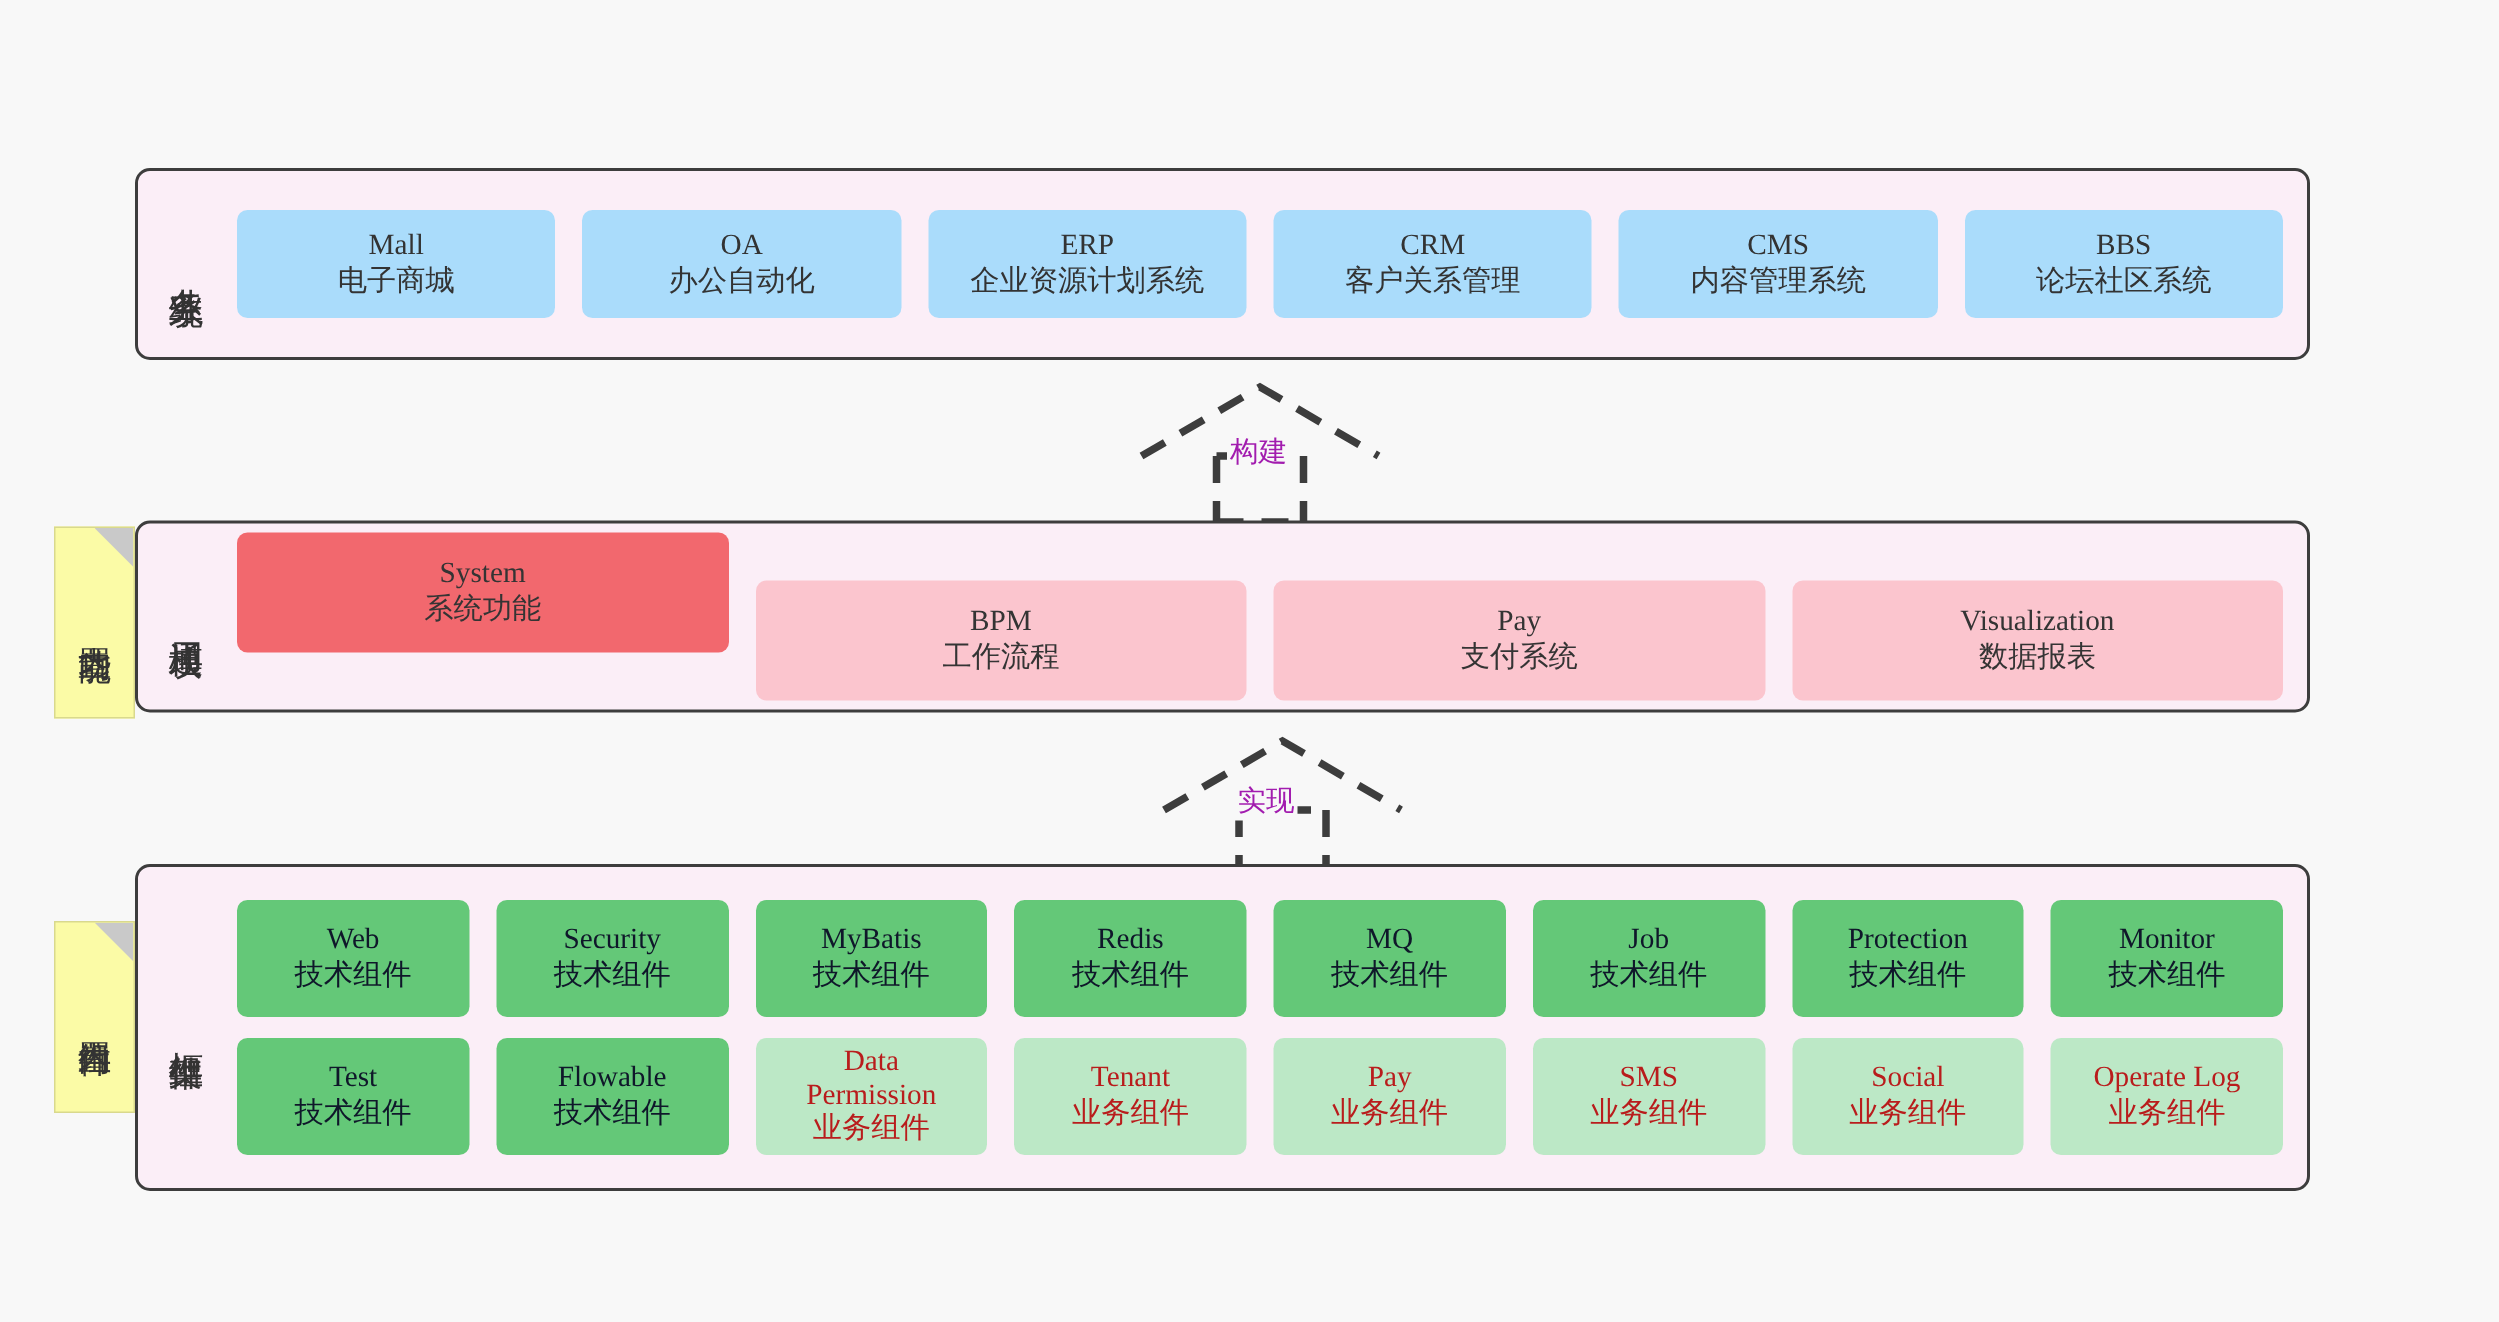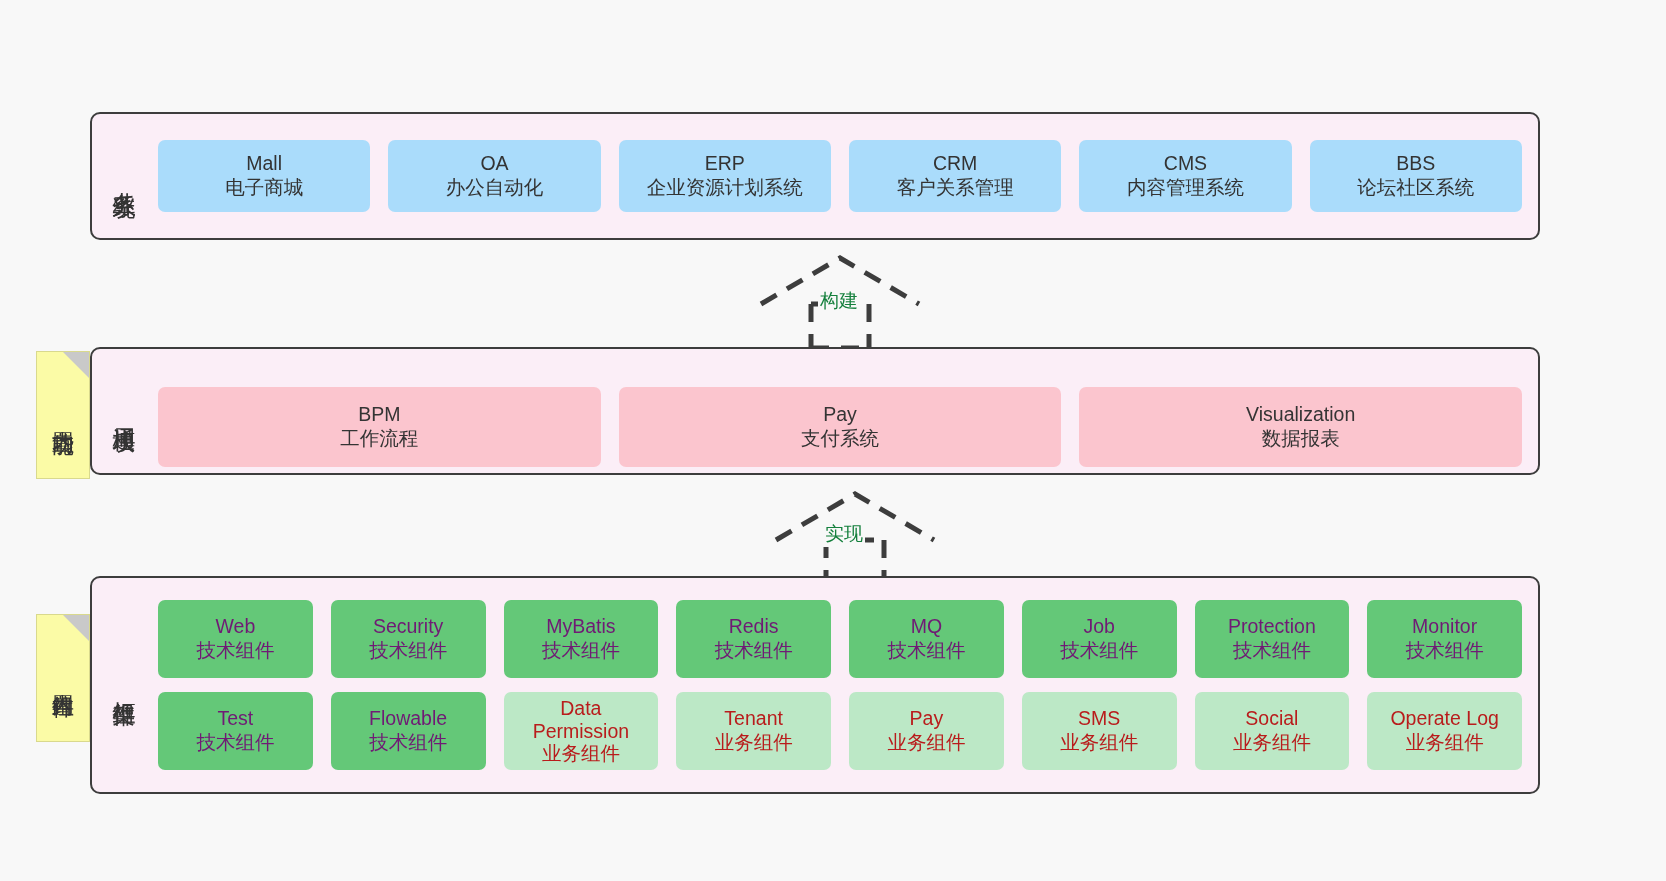--- a/index.html
+++ b/index.html
@@ -73,39 +73,40 @@
     display: flex;
     flex-direction: column;
     align-items: center;
     justify-content: center;
     text-align: center;
     font-size: 19.5px;
     line-height: 1.22;
     color: #2f3b38;
     box-sizing: border-box;
     padding: 15px 2px;
+    font-family: Liberation Serif, serif;
   }
   .card .en { white-space: nowrap; }
   .card .cn { white-space: nowrap; }
 
   
   #layer-business { left: 90px; top: 112px; width: 1450px; height: 128px; }
   #layer-business .cards { padding-left: 14px; }
   #layer-business .card { height: 72px; background: #aadcfb; color: #333; }
 
   
   #layer-module { left: 90px; top: 347px; width: 1450px; height: 128px; }
   #layer-module .card { height: 80px; }
   .card.strong-red { background: #f2686e; color: #343434; }
   .card.soft-red   { background: #fbc5ce; color: #343434; margin-top: 32px; }
 
   
   #layer-framework { left: 90px; top: 576px; width: 1450px; height: 218px; }
   #layer-framework .card { height: 78px; }
-  .card.strong-green { background: #64c878; color: #701a75; }
+  .card.strong-green { background: #64c878; color: #0f172a; }
   .card.soft-green   { background: #bce8c6; color: #b91c1c; }
   .card.three-line { font-size: 19.5px; line-height: 1.16; }
 
   
   .sticky {
     position: absolute;
     background: #fbfba6;
     border: 1px solid #d9d98d;
     box-sizing: border-box;
     display: flex;
@@ -136,21 +137,21 @@
     position: absolute;
     width: 170px;
     height: 100px;
   }
   #connector-build { left: 755px; top: 252px; }
   #connector-impl  { left: 770px; top: 488px; }
 
   .connector-label {
     position: absolute;
     font-size: 19px;
-    color: #15803d;
+    color: #a21caf;
     background: #f8f8f8;
     padding: 0 2px;
     white-space: nowrap;
   }
   #label-build { left: 818px; top: 288px; }
   #label-impl  { left: 823px; top: 521px; }
 </style>
 </head>
 <body>
 
@@ -199,20 +200,24 @@
 
   <div class="sticky" id="sticky-module">
     <span class="fold"></span>
     <span>内置功能</span>
   </div>
 
   <div class="layer" id="layer-module">
     <div class="layer-title">通用模块</div>
     <div class="cards">
       <div class="card-row">
+        <div class="card strong-red">
+          <span class="en">System</span>
+          <span class="cn">系统功能</span>
+        </div>
         <div class="card soft-red">
           <span class="en">BPM</span>
           <span class="cn">工作流程</span>
         </div>
         <div class="card soft-red">
           <span class="en">Pay</span>
           <span class="cn">支付系统</span>
         </div>
         <div class="card soft-red">
           <span class="en">Visualization</span>

